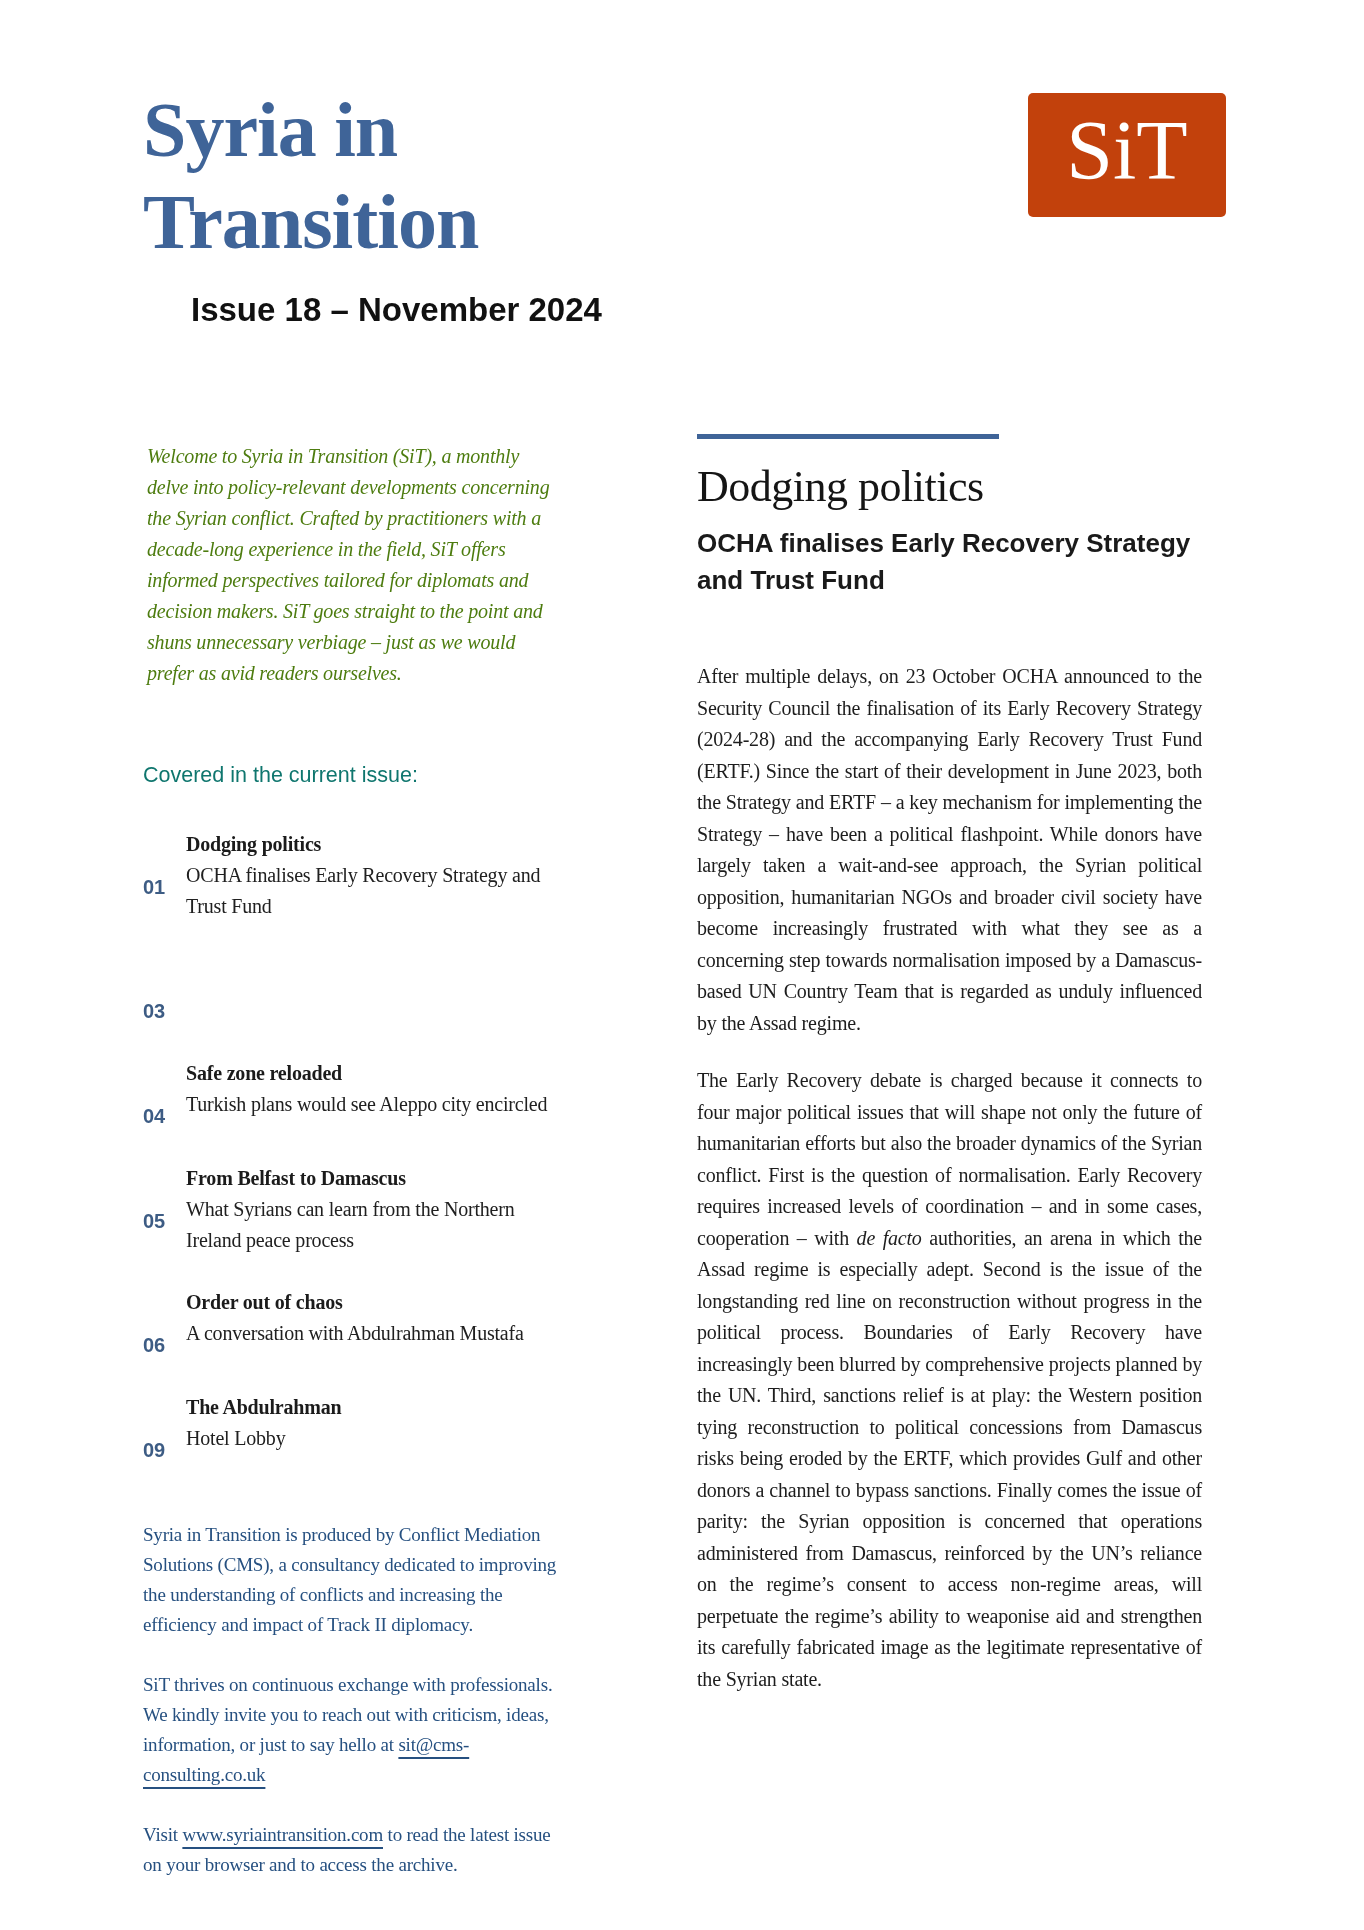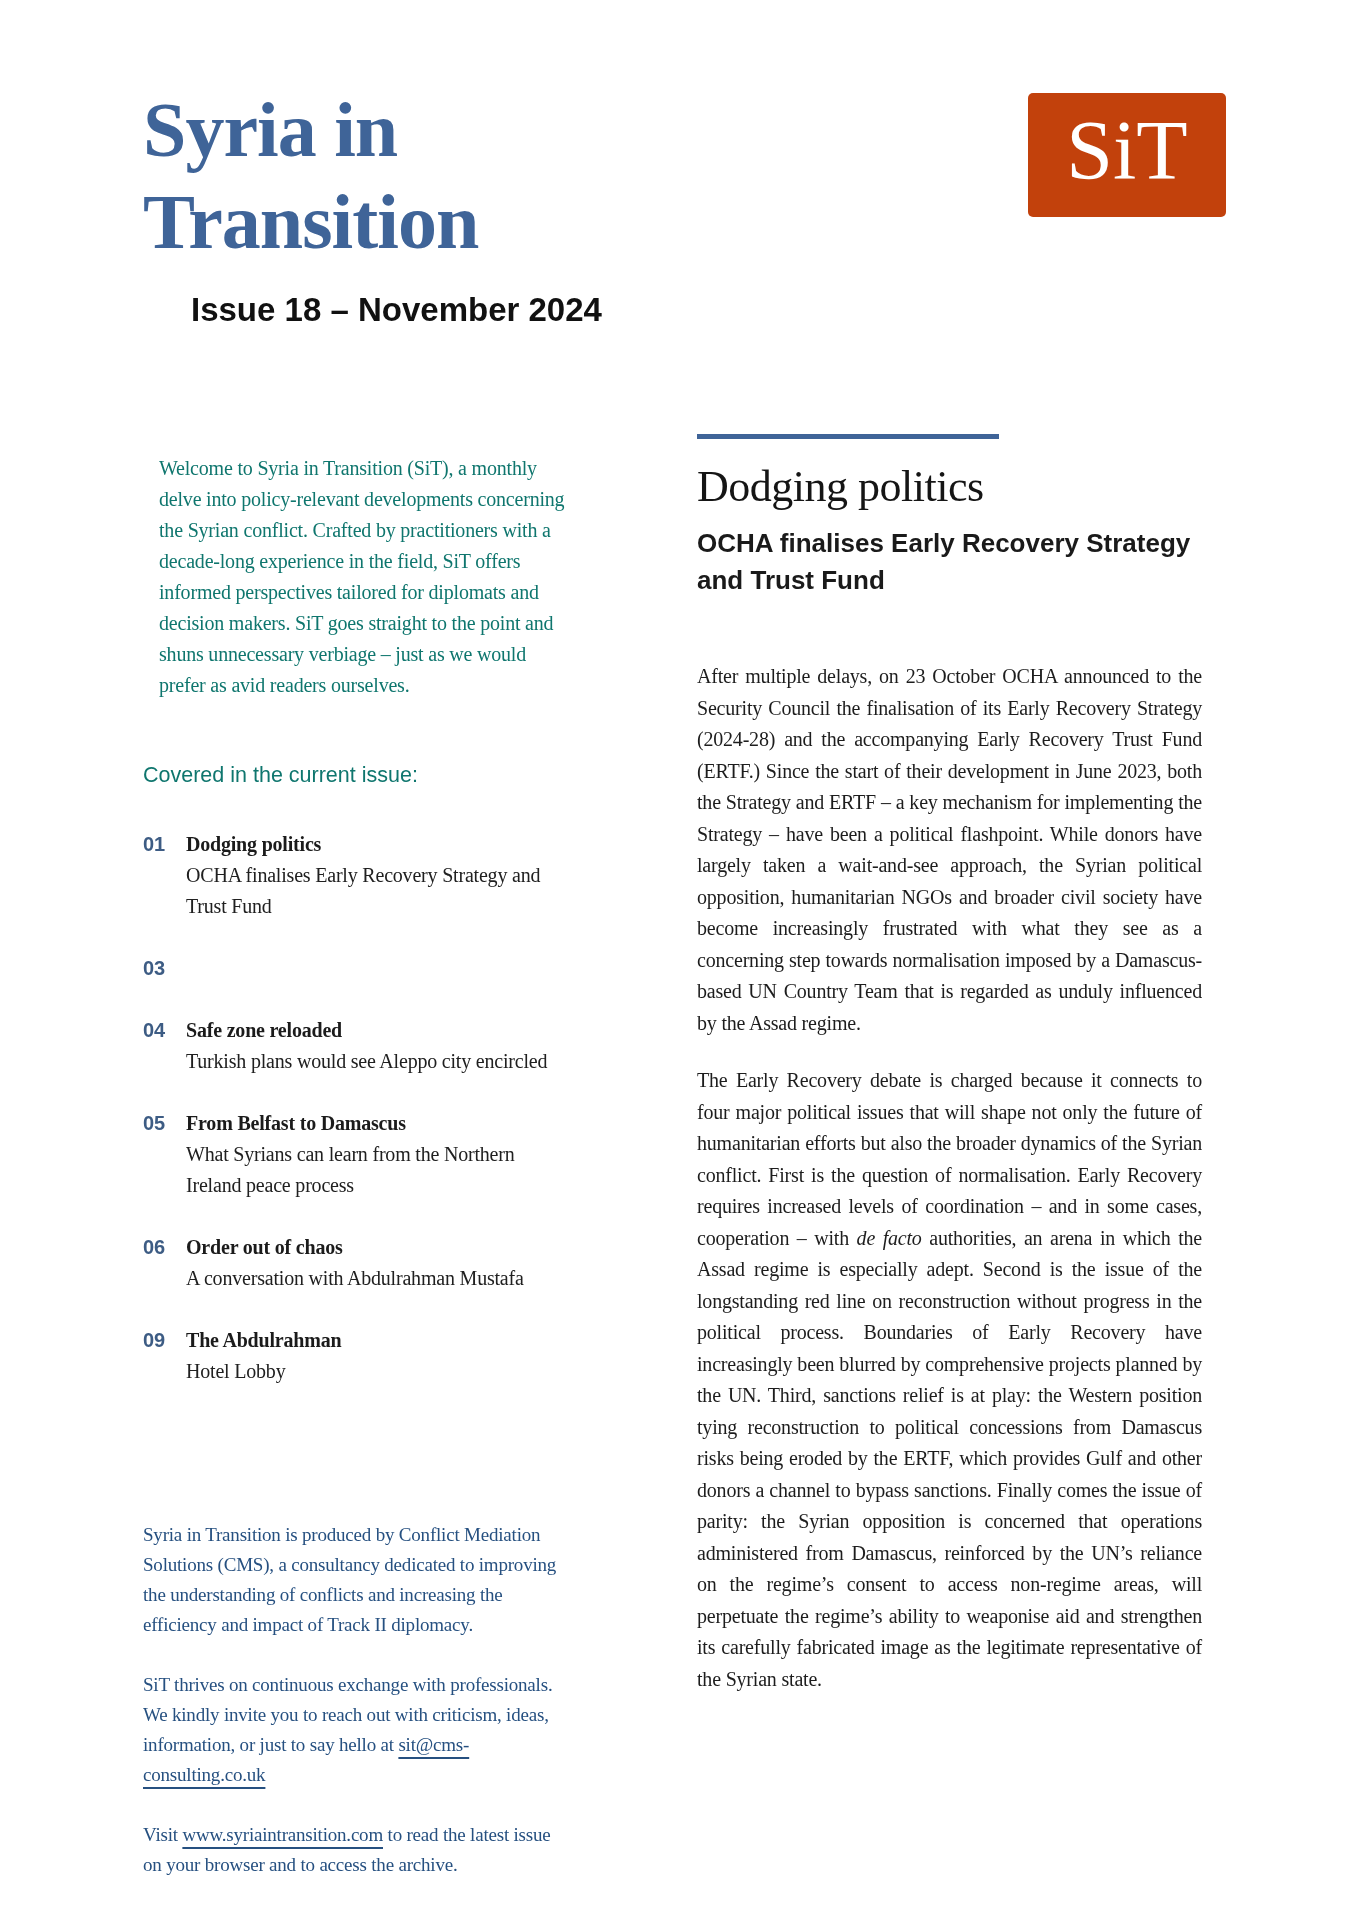--- a/index.html
+++ b/index.html
@@ -29,33 +29,33 @@
     font-family:"Liberation Serif","DejaVu Serif",serif;
     font-size:84px;line-height:1;color:#ffffff;padding-bottom:8px;
   }
   .issue-line{
     position:absolute;left:143px;top:291px;
     font-family:"Liberation Sans","DejaVu Sans",sans-serif;
     font-weight:600;font-size:33px;color:#111111;margin-left:48px;
   }
   
   .intro{
-    position:absolute;left:143px;top:437px;width:412px;margin:16px;
-    font-size:20px;line-height:31px;letter-spacing:-0.2px;color:#0f766e;
+    position:absolute;left:143px;top:437px;width:412px;margin:4px;
+    font-size:20px;line-height:31px;letter-spacing:-0.2px;color:#4d7c0f;font-style:italic;
   }
   .toc-heading{
     position:absolute;left:143px;top:763px;margin:0;
     font-family:"Liberation Sans","DejaVu Sans",sans-serif;
     font-weight:400;font-size:21.5px;color:#0f766e;
   }
   .toc-list{position:absolute;left:143px;top:829px;width:420px;}
   .toc-item{display:grid;grid-template-columns:43px 1fr;margin:0 0 31px 0;}
   .toc-num{
     font-family:"Liberation Sans","DejaVu Sans",sans-serif;
-    font-weight:600;font-size:20px;line-height:31px;color:#3d5c84;
+    font-weight:600;font-size:20px;line-height:31px;color:#3d5c84;margin-top:43px;
   }
   .toc-title{
     font-weight:700;font-size:20px;line-height:31px;color:#1b1b1b;letter-spacing:-0.2px;
   }
   .toc-sub{
     font-weight:400;font-size:20px;line-height:31px;color:#202020;letter-spacing:-0.2px;
   }
   .publisher-note{
     position:absolute;left:143px;top:1520px;width:420px;
     color:#265080;font-size:19px;line-height:30px;letter-spacing:-0.2px;

